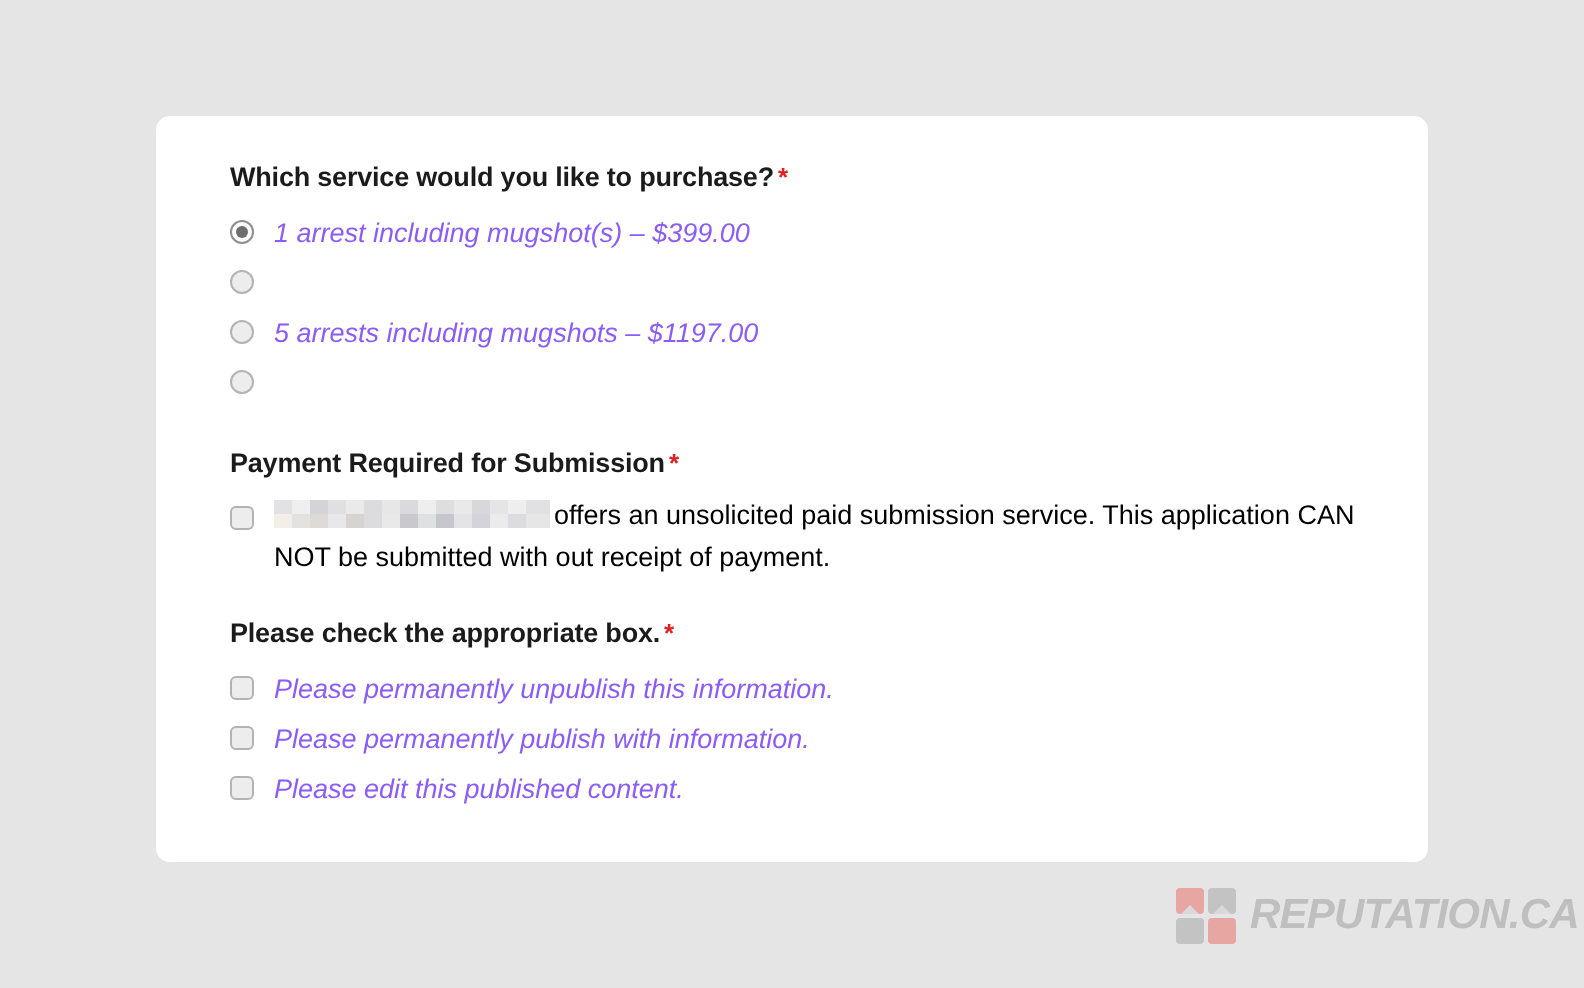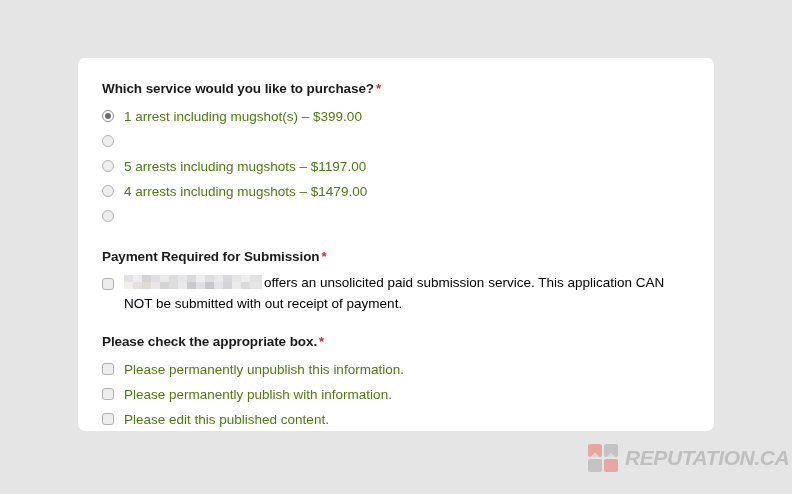--- a/index.html
+++ b/index.html
@@ -22,21 +22,21 @@
     left: 78px;
     top: 58px;
     width: 636px;
     height: 373px;
     background: #ffffff;
     border-radius: 7px;
     box-sizing: border-box;
   }
 
   .card-inner {
-    padding: 22px 0 0 24px;
+    padding: 22px 0 0 37px;
   }
 
   
   .section-heading {
     font-size: 13.5px;
     font-weight: bold;
     color: #1b1b1b;
     letter-spacing: -0.1px;
     margin: 0;
     padding: 0;
@@ -56,24 +56,25 @@
     padding: 0;
     list-style: none;
   }
   .option-row {
     display: flex;
     align-items: flex-start;
     height: 25px;
   }
   .option-label {
     font-size: 13.5px;
-    color: #4d7c0f;
+    color: #8b5cf6;
     line-height: 25px;
     padding-left: 10px;
     white-space: nowrap;
+    font-style: italic;
   }
 
   
   .radio {
     width: 12px;
     height: 12px;
     border-radius: 50%;
     border: 1px solid #b3b3b3;
     background: #ededed;
     box-sizing: border-box;
@@ -239,24 +240,20 @@
         </li>
         <li class="option-row">
           <span class="radio"></span>
         </li>
         <li class="option-row">
           <span class="radio"></span>
           <span class="option-label">5 arrests including mugshots – $1197.00</span>
         </li>
         <li class="option-row">
           <span class="radio"></span>
-          <span class="option-label">4 arrests including mugshots – $1479.00</span>
-        </li>
-        <li class="option-row">
-          <span class="radio"></span>
         </li>
       </ul>
     </div>
 
     <div class="block-payment">
       <div class="section-heading">
         <span>Payment Required for Submission</span><span class="req-star">*</span>
       </div>
       <div class="heading-gap"></div>
       <div class="payment-row">

